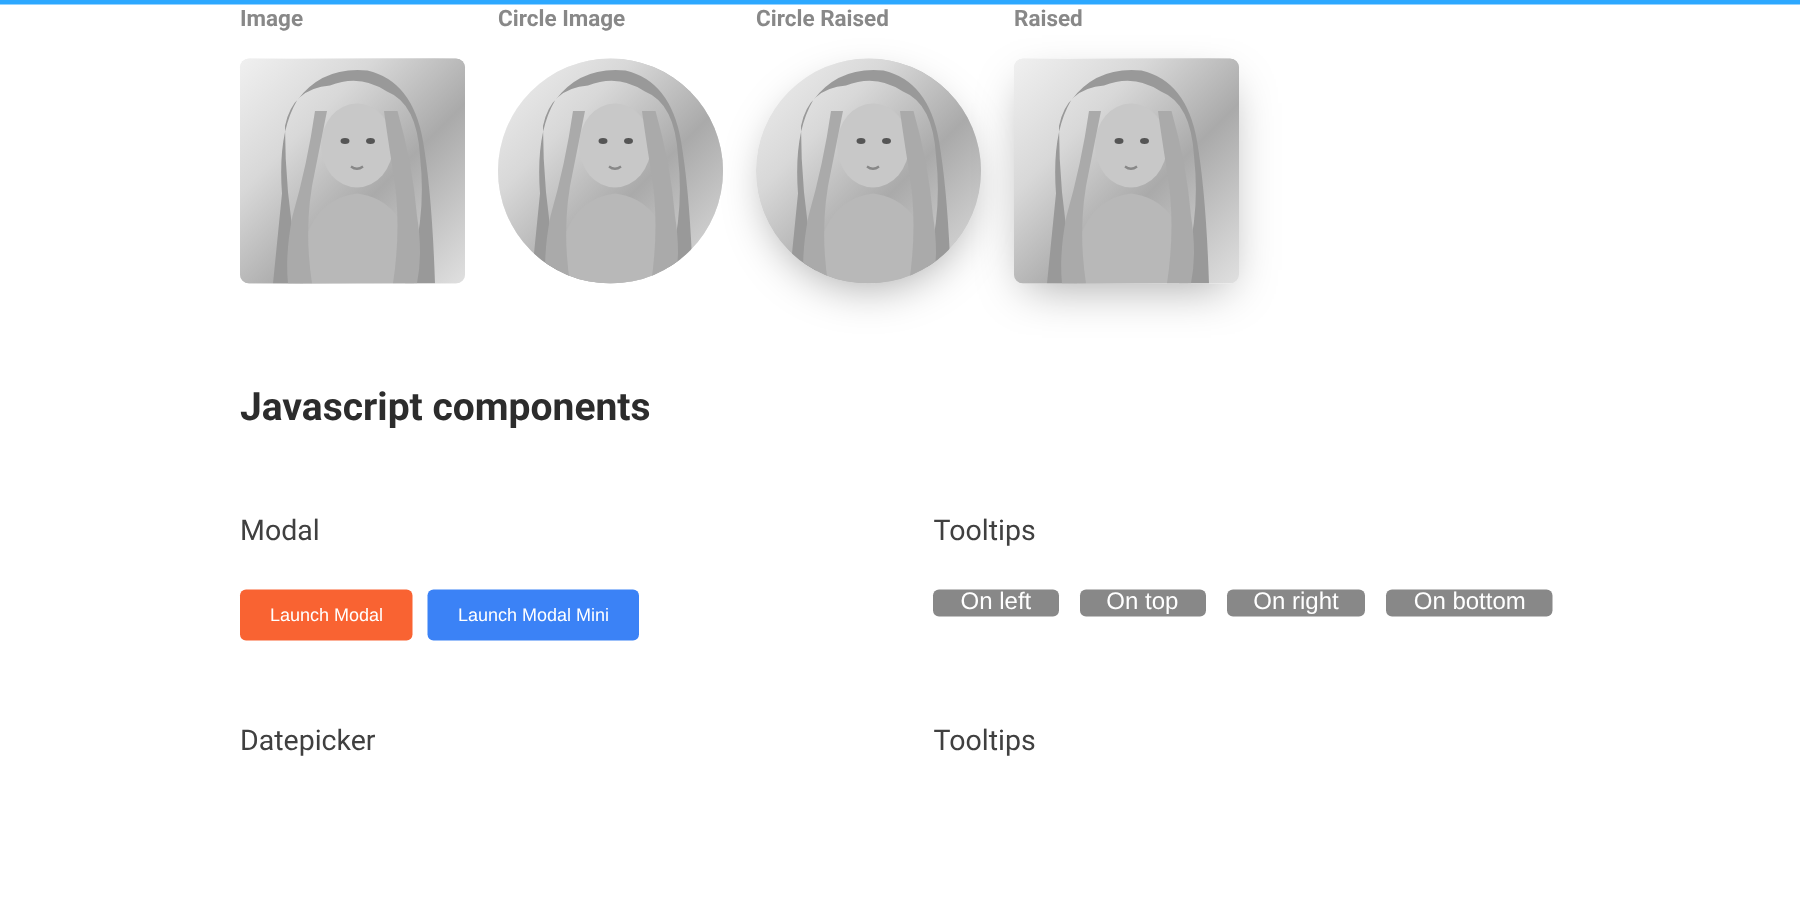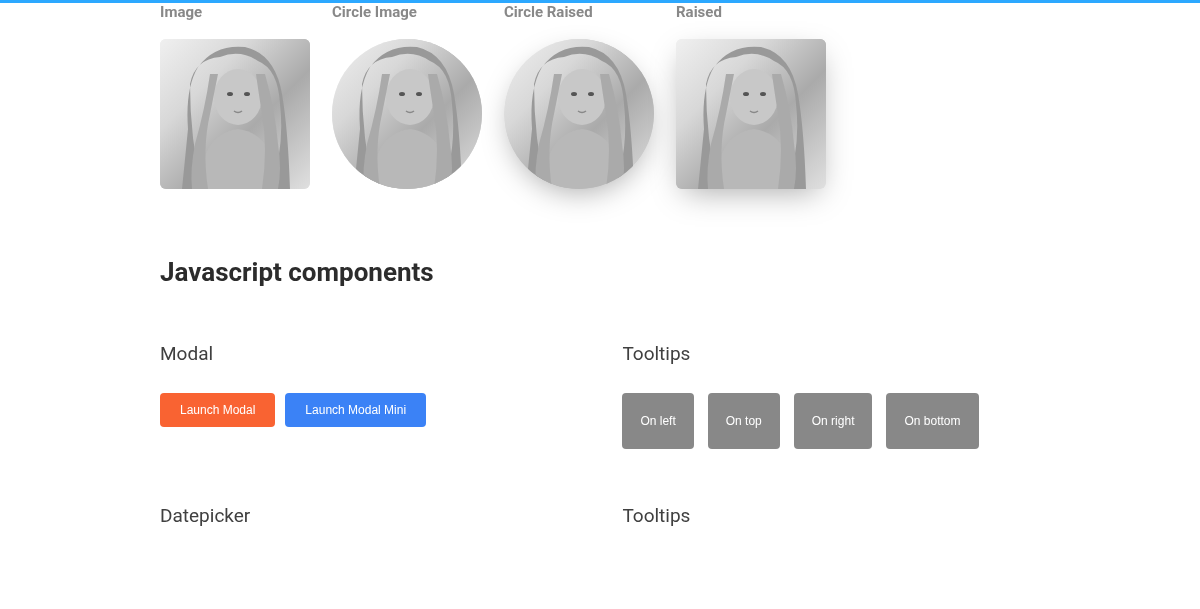--- a/index.html
+++ b/index.html
@@ -78,22 +78,22 @@
   font-size: 12px;
   font-weight: 400;
   cursor: pointer;
   color: #fff;
   margin-right: 6px;
 }
 .btn-primary { background: #f96332; }
 .btn-info { background: #3b82f6; }
 .btn-default {
   background: #888;
-  padding: 21px 18px;
-  font-size: 12px;
+  padding: 0 18px;
+  font-size: 16px;
 }
 .btn-group {
   display: flex;
   gap: 8px;
   flex-wrap: wrap;
 }
 .subsection-row-2 {
   display: flex;
   margin-top: 55px;
   gap: 40px;

